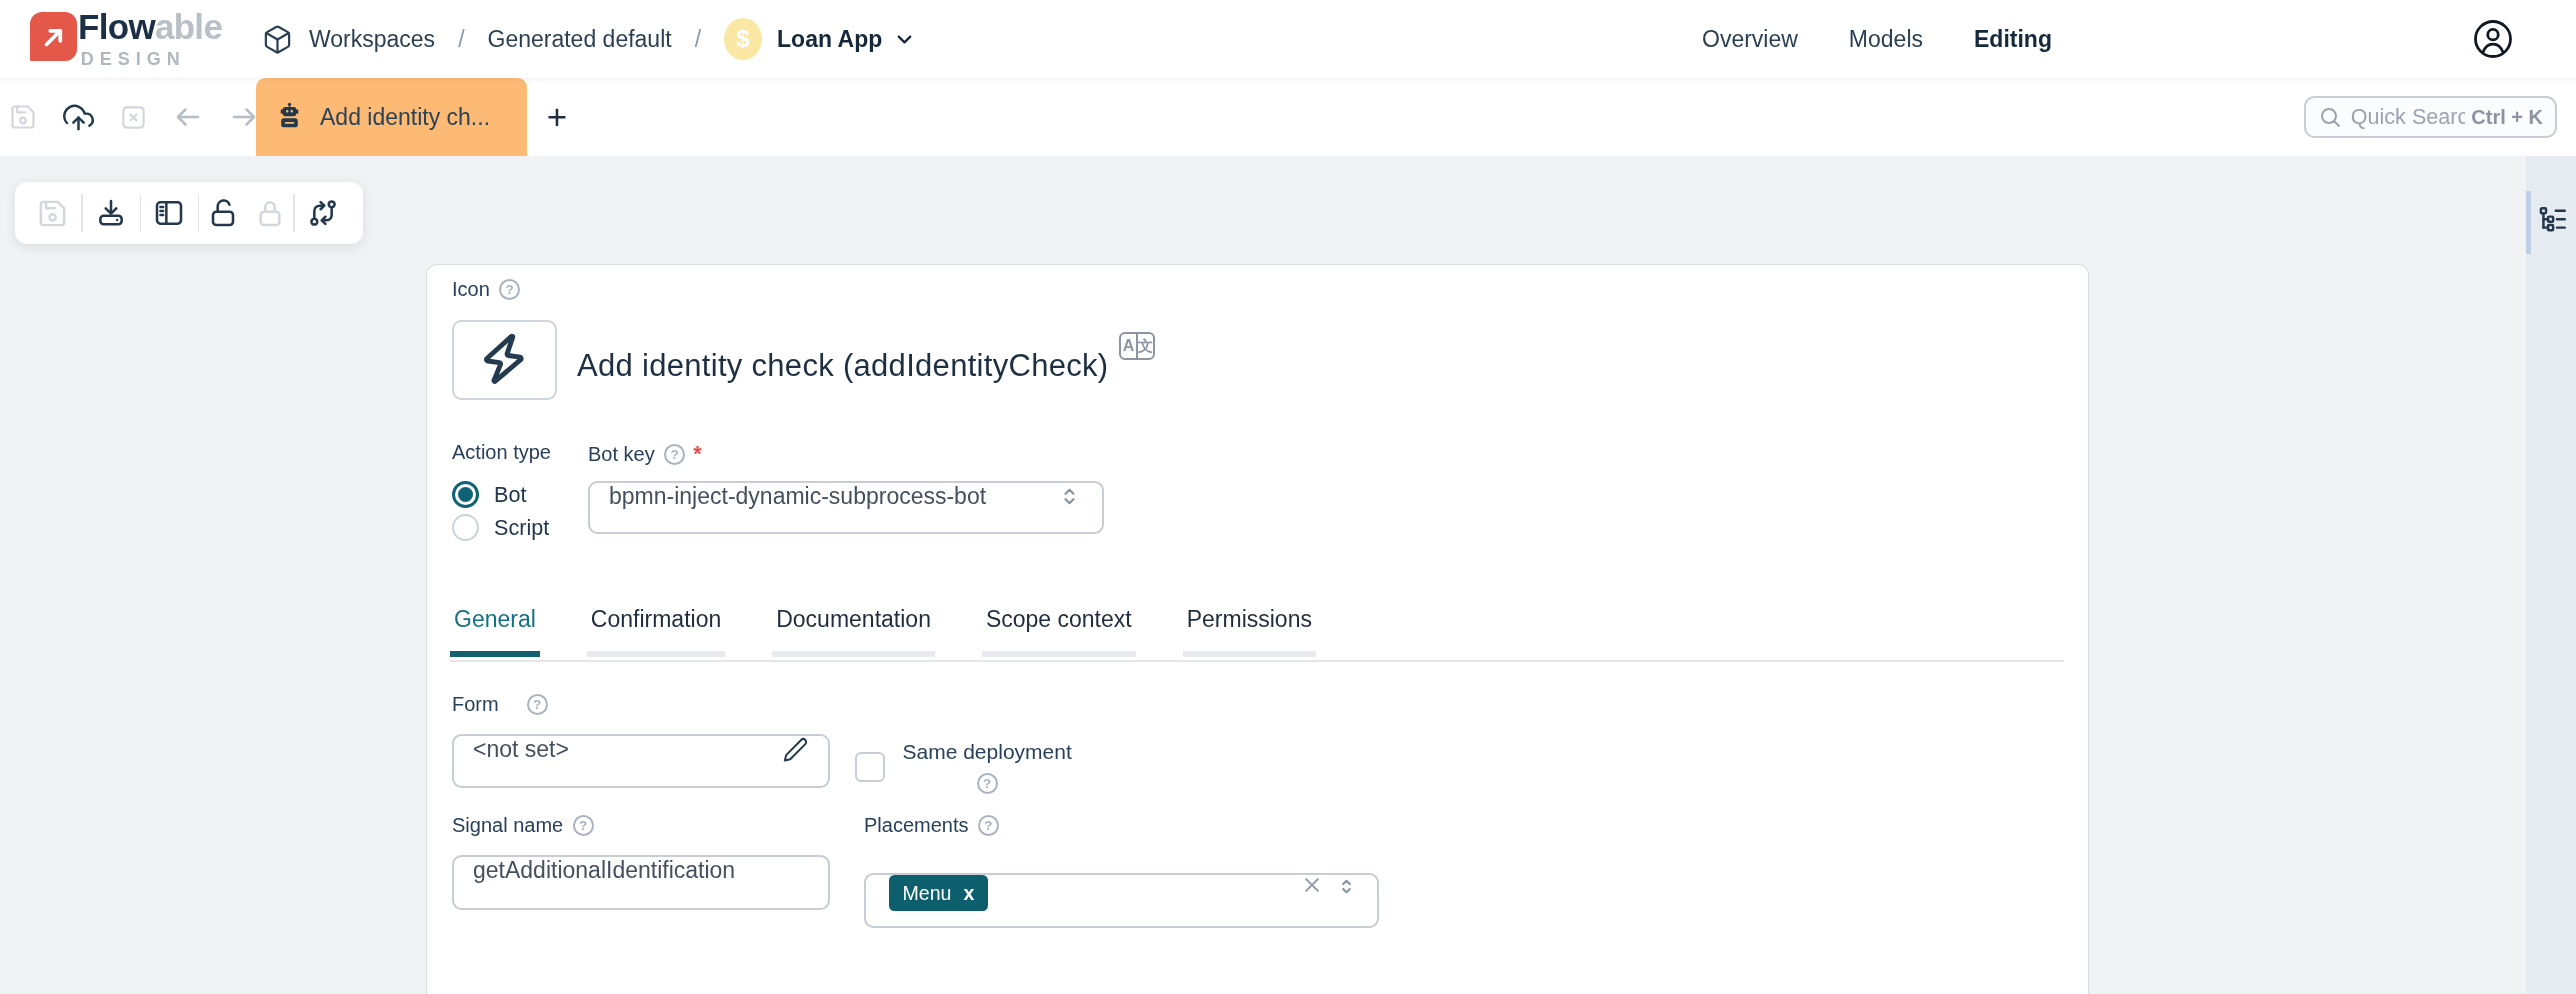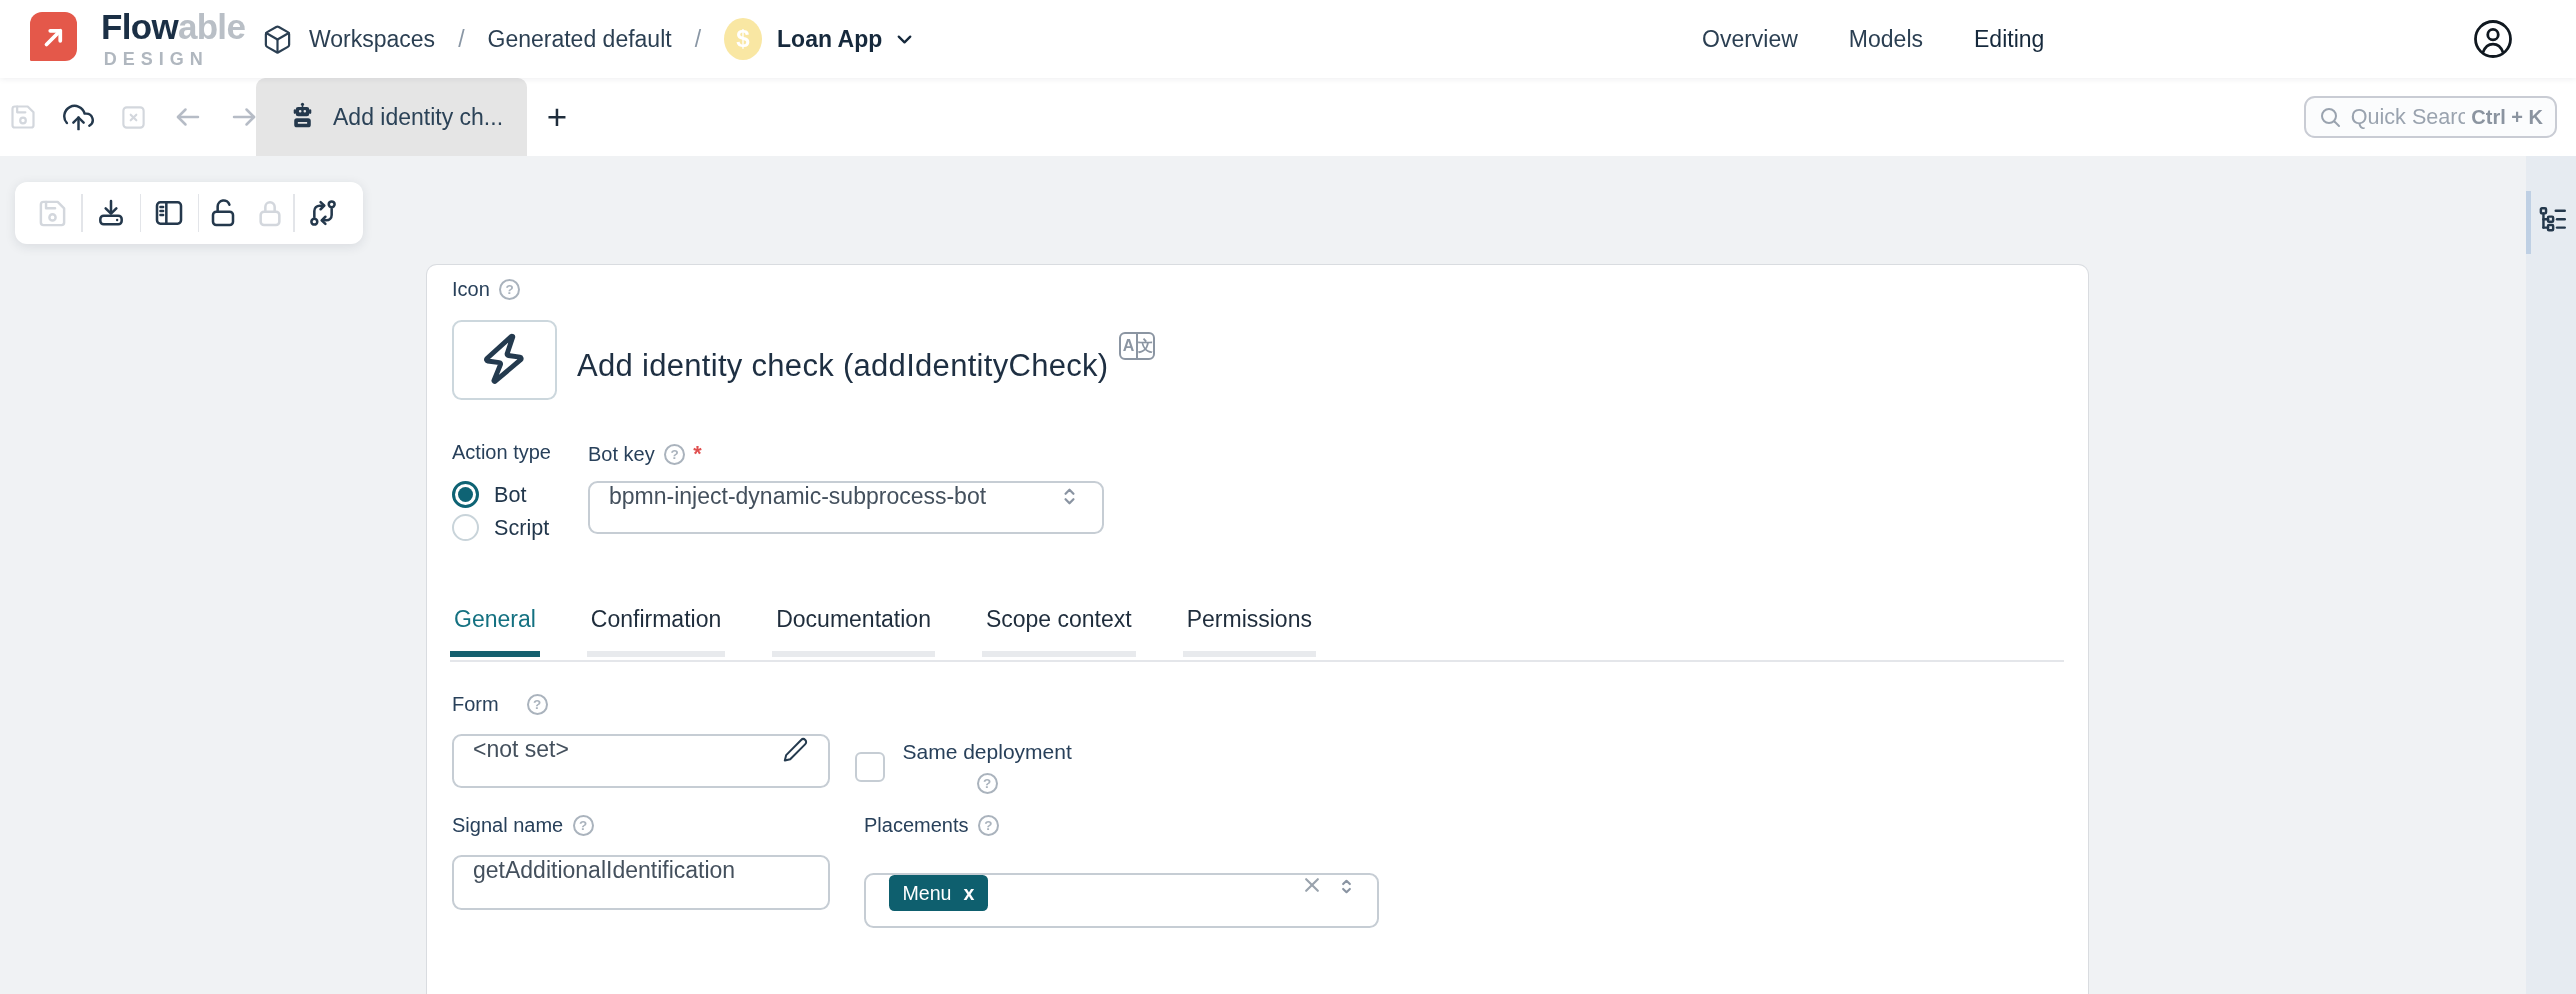--- a/index.html
+++ b/index.html
@@ -10,43 +10,43 @@
   }
   svg{display:block;}
   .nowrap{white-space:nowrap;}
 
   
   .topbar{position:absolute;left:0;top:0;width:2576px;height:78px;background:#ffffff;
     box-shadow:0 1.3px 6.7px rgba(25,40,60,.10);z-index:30;}
   .logo{position:absolute;left:30px;top:9.4px;display:flex;align-items:flex-start;}
   .logo-mark{width:47px;height:49px;background:#e4584a;border-radius:12px 12px 12px 1.3px;
     display:flex;align-items:center;justify-content:center;margin-top:2.7px;}
-  .logo-word{margin-left:24px;line-height:1;}
+  .logo-word{margin-left:1px;line-height:1;}
   .logo-row1{font-size:35px;font-weight:700;letter-spacing:-0.7px;}
   .logo-row1 .b1{color:#1b2f45;}
   .logo-row1 .b2{color:#b9bfc6;}
   .logo-sub{font-size:18px;font-weight:700;color:#b0b7bf;letter-spacing:6px;margin-top:6px;margin-left:2.7px;}
   .crumbs{position:absolute;left:262px;top:0;height:78px;display:flex;align-items:center;font-size:23px;color:#2b3f52;}
   .crumb-sep{color:#8a97a5;margin:0 23px;font-size:23px;}
   .cube{margin-right:16px;}
   .app-badge{width:38px;height:42px;border-radius:50%;background:#f9e7a3;color:#ffffff;
     display:flex;align-items:center;justify-content:center;font-size:24px;font-weight:700;margin-right:15px;}
   .crumb-app{font-weight:700;color:#16293c;}
   .crumb-caret{margin-left:10.8px;}
   .topnav{position:absolute;left:1702px;top:0;height:78px;display:flex;align-items:center;gap:51px;font-size:23px;}
   .topnav .nav-item{color:#2b3f52;cursor:pointer;}
-  .topnav .nav-item.active{font-weight:400;color:#16293c;}
+  .topnav .nav-item.active{font-weight:700;color:#16293c;}
   .avatar-btn{position:absolute;left:2472px;top:17.5px;cursor:pointer;}
 
   
   .tabrow{position:absolute;left:0;top:78px;width:2576px;height:78px;background:#ffffff;z-index:20;}
   .tabrow-icons{position:absolute;left:9.4px;top:0;height:78px;display:flex;align-items:center;gap:26px;}
   .icon-btn{display:flex;align-items:center;justify-content:center;cursor:pointer;background:none;border:none;padding:0;}
-  .active-tab{position:absolute;left:256px;top:0;width:271px;height:78px;background:#e5e5e5;
-    border-radius:9.4px 9.4px 0 0;display:flex;align-items:center;padding-left:31px;cursor:pointer;}
+  .active-tab{position:absolute;left:256px;top:0;width:271px;height:78px;background:#fdba74;
+    border-radius:9.4px 9.4px 0 0;display:flex;align-items:center;padding-left:18px;cursor:pointer;}
   .active-tab .tab-label{font-size:23px;color:#2b4257;margin-left:15px;}
   .tab-add{position:absolute;left:537px;top:0;height:78px;display:flex;align-items:center;justify-content:center;width:40px;
     font-size:35px;font-weight:300;color:#1f2d3c;cursor:pointer;}
   .quick-search{position:absolute;left:2304px;top:18px;width:253px;height:42px;border:2px solid #c9ccd4;border-radius:10.8px;
     background:#fbfcfd;display:flex;align-items:center;padding:0 12px;cursor:text;}
   .quick-search input{border:none;outline:none;background:transparent;flex:1;min-width:0;
     font-family:"Liberation Sans",sans-serif;font-size:21.6px;color:#5c6673;margin-left:6.7px;}
   .quick-search input::placeholder{color:#9aa3af;}
   .qs-shortcut{font-size:20px;font-weight:700;color:#8b94a0;margin-left:4px;}
 

